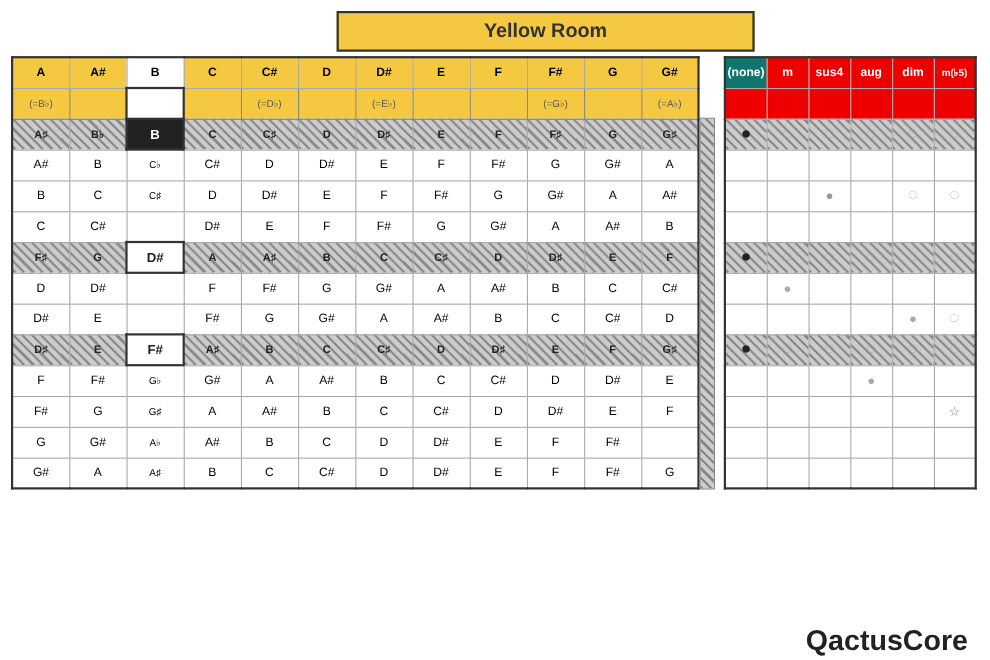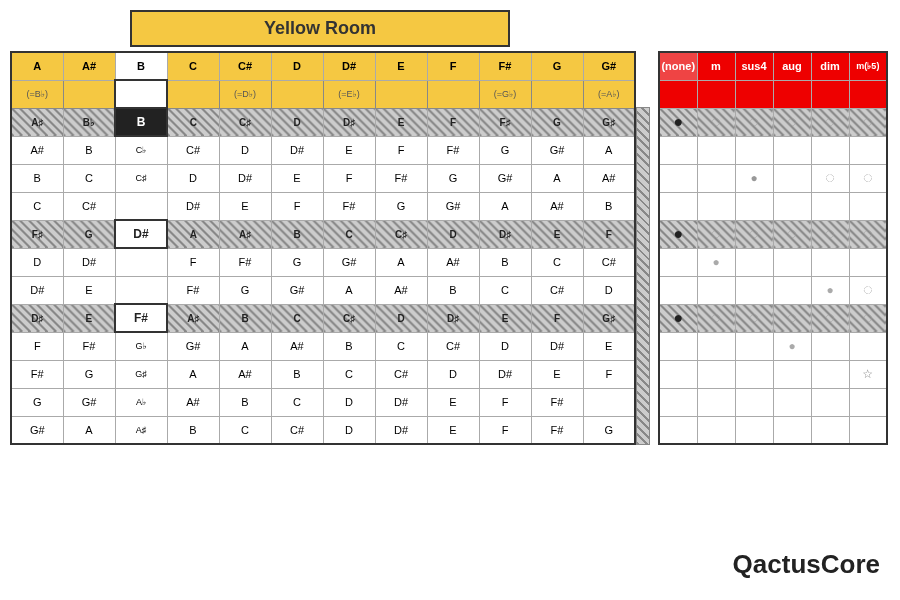--- a/index.html
+++ b/index.html
@@ -17,20 +17,21 @@
       height: 600px;
       padding: 10px;
       position: relative;
     }
 
     
     .rooms-header {
       display: flex;
       margin-left: 60px;
       margin-bottom: 4px;
+      justify-content: flex-end;
     }
 
     .yellow-room-header {
       background: #F5C842;
       border: 2px solid #333;
       text-align: center;
       padding: 6px 20px;
       font-size: 18px;
       font-weight: bold;
       color: #333;
@@ -155,21 +156,21 @@
 
     .col-header-red {
       background: #E00;
       color: white;
       font-weight: bold;
       font-size: 11px;
       border: 1px solid #888;
     }
 
     .col-header-none {
-      background: #ef4444;
+      background: #0f766e;
       color: white;
       font-weight: bold;
       font-size: 11px;
       border: 1px solid #888;
     }
 
     .dot-filled { font-size: 16px; color: #222; }
     .dot-outline { font-size: 16px; color: #999; }
     .dot-star { font-size: 12px; color: #888; }
 
@@ -179,21 +180,21 @@
         #888,
         #888 2px,
         #ccc 2px,
         #ccc 6px
       );
     }
 
     
     .logo {
       position: absolute;
-      bottom: 21px;
+      bottom: 3px;
       right: 20px;
       font-size: 22px;
       font-weight: 900;
       font-family: 'Arial Black', Arial, sans-serif;
       line-height: 1.1;
       color: #222;
     }
 
     .logo .line1 { font-size: 26px; }
     .logo .line2 { font-size: 30px; letter-spacing: -1px; }

